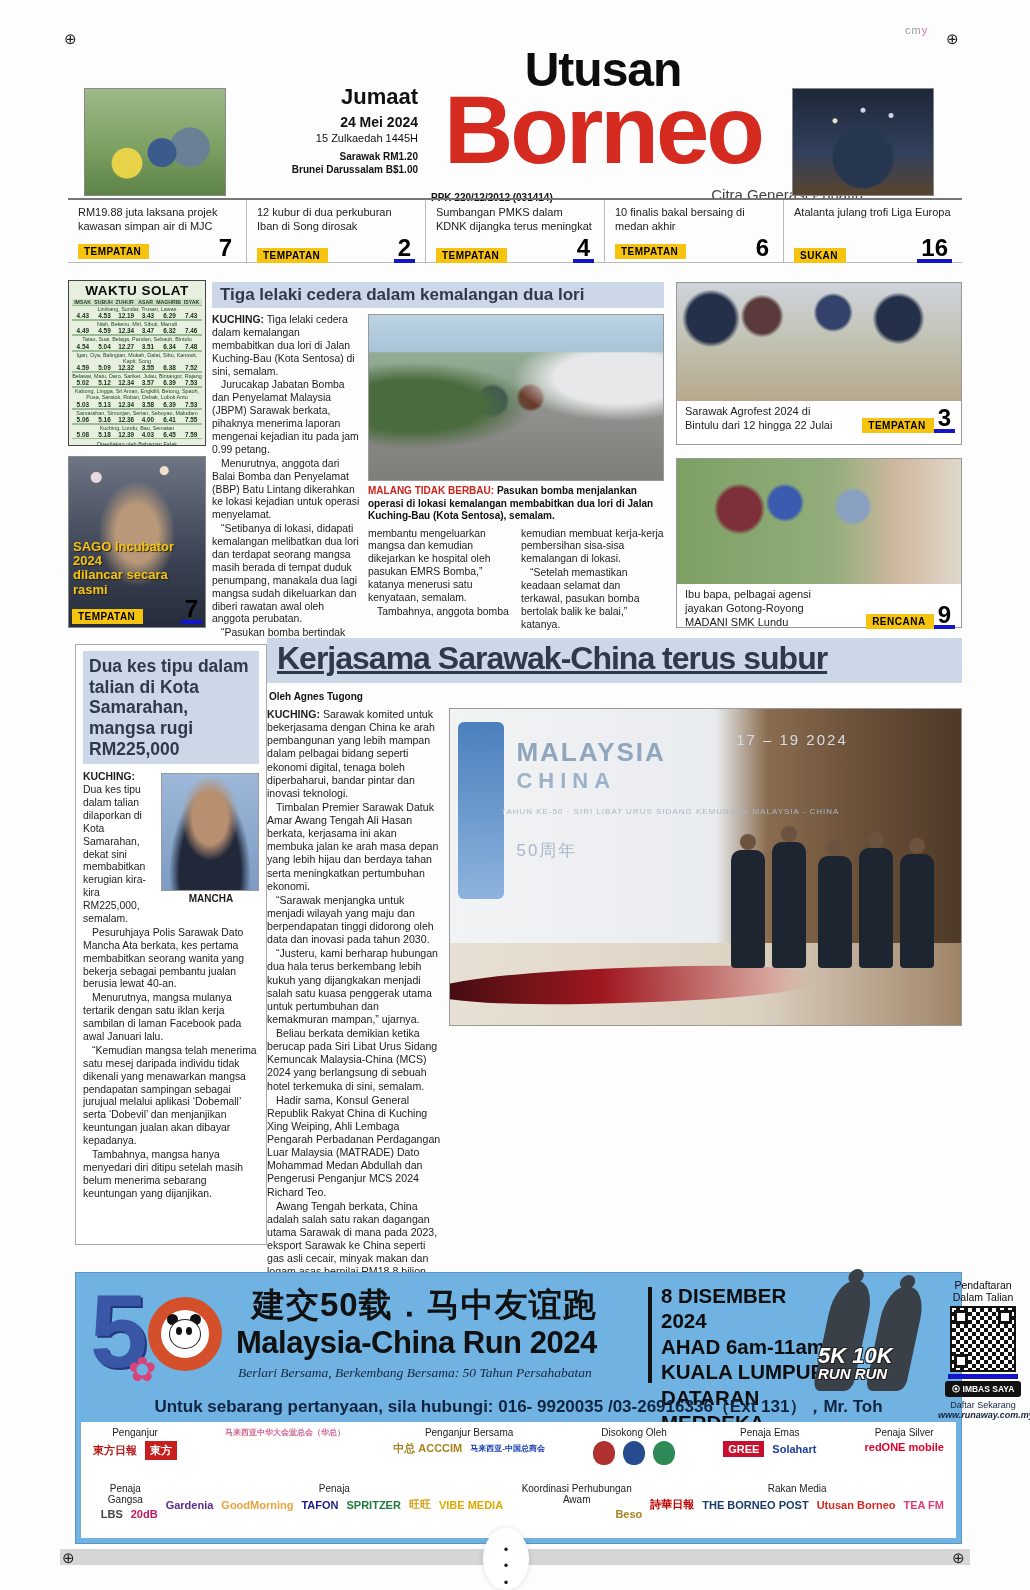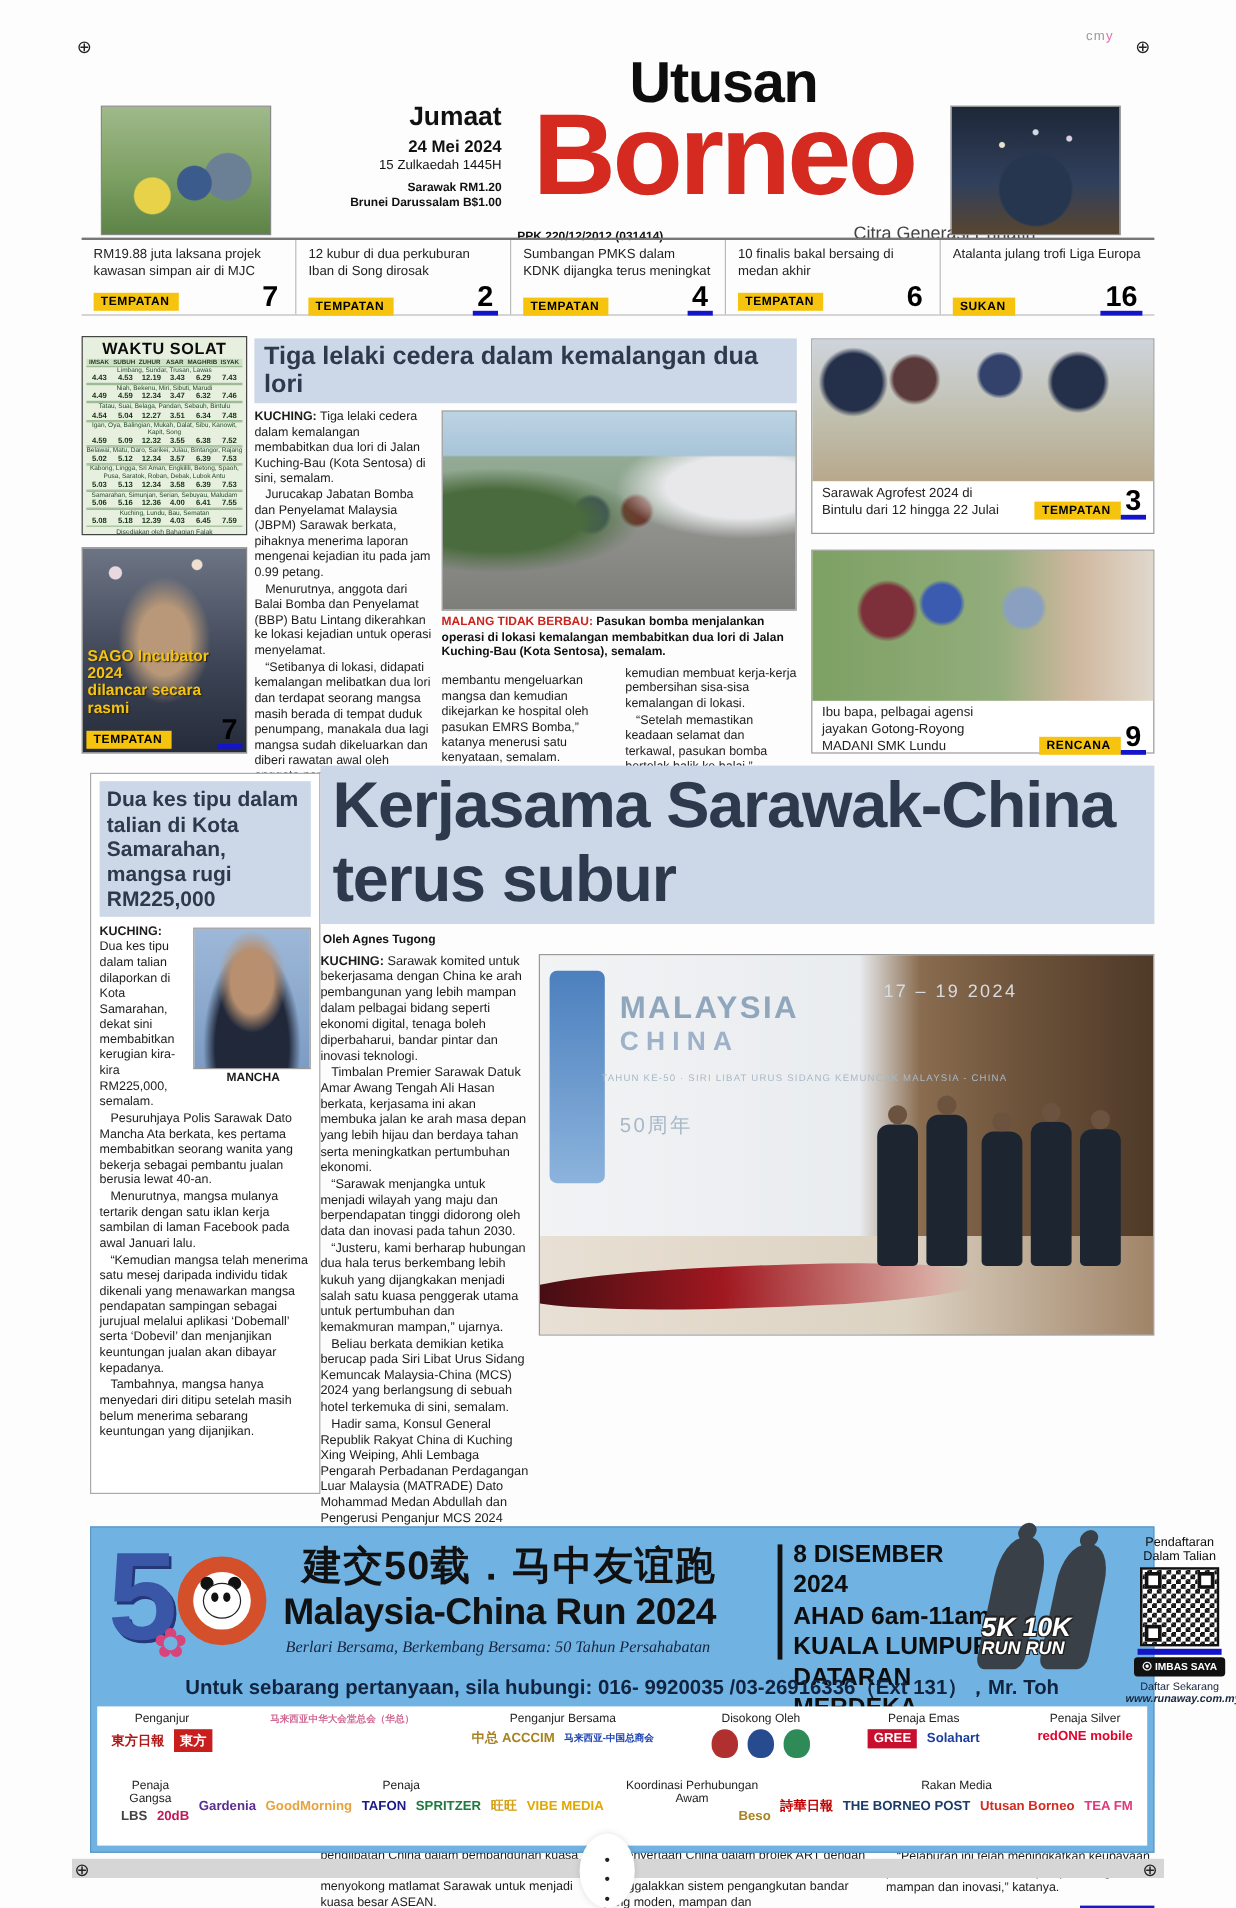--- a/index.html
+++ b/index.html
@@ -52,38 +52,38 @@
   .sago{position:absolute;left:68px;top:456px;width:138px;height:172px;border:1px solid #888;box-sizing:border-box;background:
     radial-gradient(circle at 20% 12%,#e8d8e0 0 5px,transparent 6px),
     radial-gradient(circle at 70% 8%,#f0e0d0 0 4px,transparent 5px),
     radial-gradient(ellipse at 50% 45%,#b89878 0 22%,transparent 40%),
     linear-gradient(180deg,#6d7585 0%,#3e4657 55%,#252b3a 100%);}
   .sago-cap{position:absolute;left:4px;bottom:30px;font-size:13px;font-weight:900;color:#f6c40e;line-height:1.1;text-shadow:1px 1px 1px #222;}
   .sago-tab{position:absolute;left:3px;right:3px;bottom:3px;display:flex;justify-content:space-between;align-items:flex-end;background:rgba(255,255,255,.0);}
   
   .lori{position:absolute;left:212px;top:282px;width:452px;height:345px;}
   .hl-bar{background:#ccd8e8;color:#2d3a4e;font-weight:900;padding:3px 8px;}
-  .lori .hl-bar{font-size:21px;}
+  .lori .hl-bar{font-size:17px;}
   .lori-body{display:flex;margin-top:6px;}
   .lori-c1{width:148px;flex:none;}
   .news{font-size:10.4px;color:#1c1c1c;line-height:1.24;}
   .news p{margin:0 0 1px 0;}
   .news p + p{text-indent:9px;}
   .lori-right{margin-left:8px;flex:1;}
   .lori-photo{width:100%;height:167px;border:1px solid #999;box-sizing:border-box;background:
     linear-gradient(180deg,#bcd4e4 0%,#a8c4d8 22%,transparent 23%),
     radial-gradient(ellipse at 85% 38%,#e8e8ea 0 18%,transparent 30%),
     radial-gradient(ellipse at 15% 55%,#4a6b3d 0 20%,transparent 34%),
     radial-gradient(circle at 42% 52%,#3a4a66 0 7%,transparent 9%),
     radial-gradient(circle at 55% 50%,#6b3a2e 0 6%,transparent 8%),
     linear-gradient(180deg,#9db8a0 0%,#8aa08a 45%,#8f8f8c 60%,#7d7d7a 100%);}
   .caption{font-size:10px;font-weight:bold;color:#111;line-height:1.25;margin-top:4px;}
   .cap-lead{color:#c8251c;}
   .cap-credit{font-weight:normal;font-size:7px;color:#777;}
-  .lori-cols{display:flex;gap:10px;margin-top:5px;align-items:center;}
+  .lori-cols{display:flex;gap:10px;margin-top:5px;}
   .lori-cols > div{flex:1;}
   
   .rt{position:absolute;left:676px;width:286px;border:1px solid #999;box-sizing:border-box;background:#fff;}
   .rt1{top:282px;height:163px;}
   .rt2{top:458px;height:170px;}
   .rt-photo{width:100%;height:118px;}
   .rt1 .rt-photo{background:
     radial-gradient(circle at 12% 30%,#24304a 0 9%,transparent 11%),
     radial-gradient(circle at 30% 28%,#5a3a3a 0 8%,transparent 10%),
     radial-gradient(circle at 55% 25%,#33426b 0 9%,transparent 11%),
@@ -104,21 +104,21 @@
     radial-gradient(ellipse at 50% 38%,#b89070 0 26%,transparent 42%),
     radial-gradient(ellipse at 50% 85%,#20283a 0 45%,transparent 60%),
     linear-gradient(180deg,#9db8d8 0%,#7d9cc4 100%);}
   .scam-photo-label{float:right;clear:right;width:96px;text-align:center;font-size:10px;font-weight:900;margin:0 0 4px 6px;}
   .scam-body{margin-top:7px;font-size:10.4px;}
   .more-row{text-align:right;margin-top:8px;}
   .more-link{font-size:9px;font-style:italic;font-weight:bold;color:#fff;background:#1818c8;padding:1px 4px;text-decoration:underline;}
   .diamond{color:#b01818;font-size:10px;}
   
   .main-art{position:absolute;left:267px;top:638px;width:695px;height:627px;}
-  .main-art .hl-bar{font-size:54px;letter-spacing:-1px;padding:2px 10px 6px 10px;}
+  .main-art .hl-bar{font-size:32px;letter-spacing:-1px;padding:2px 10px 6px 10px;text-decoration:underline;}
   .byline{font-size:10px;font-weight:bold;color:#111;margin:8px 0 6px 2px;}
   .main-flex{display:flex;}
   .main-c1{width:176px;flex:none;font-size:10.6px;}
   .main-photo{flex:1;margin-left:6px;height:316px;position:relative;border:1px solid #999;overflow:hidden;background:
     linear-gradient(90deg,#f2f3f5 0%,#e9ecef 52%,#8a6d50 62%,#6e533b 78%,#4e3a28 100%);}
   .mph-carpet{position:absolute;left:0;bottom:0;width:100%;height:26%;background:linear-gradient(90deg,#e8e0d4 0%,#dcd2c2 60%,#a08468 100%);}
   .mph-streak{position:absolute;left:-4%;bottom:7%;width:75%;height:11%;background:linear-gradient(90deg,#3a0c10,#a01820 45%,#d8a8a0 90%,transparent);transform:rotate(-2deg);border-radius:50% 40% 40% 50%;}
   .mph-blue{position:absolute;left:1.5%;top:4%;width:9%;height:56%;background:linear-gradient(180deg,#2e6bb4,#7aa8d8);border-radius:6px;opacity:.85;}
   .mph-title{position:absolute;left:13%;top:9%;font-size:26px;font-weight:bold;color:#8fa6bd;letter-spacing:2px;}
   .mph-title small{display:block;font-size:22px;letter-spacing:6px;color:#9db2c8;}

